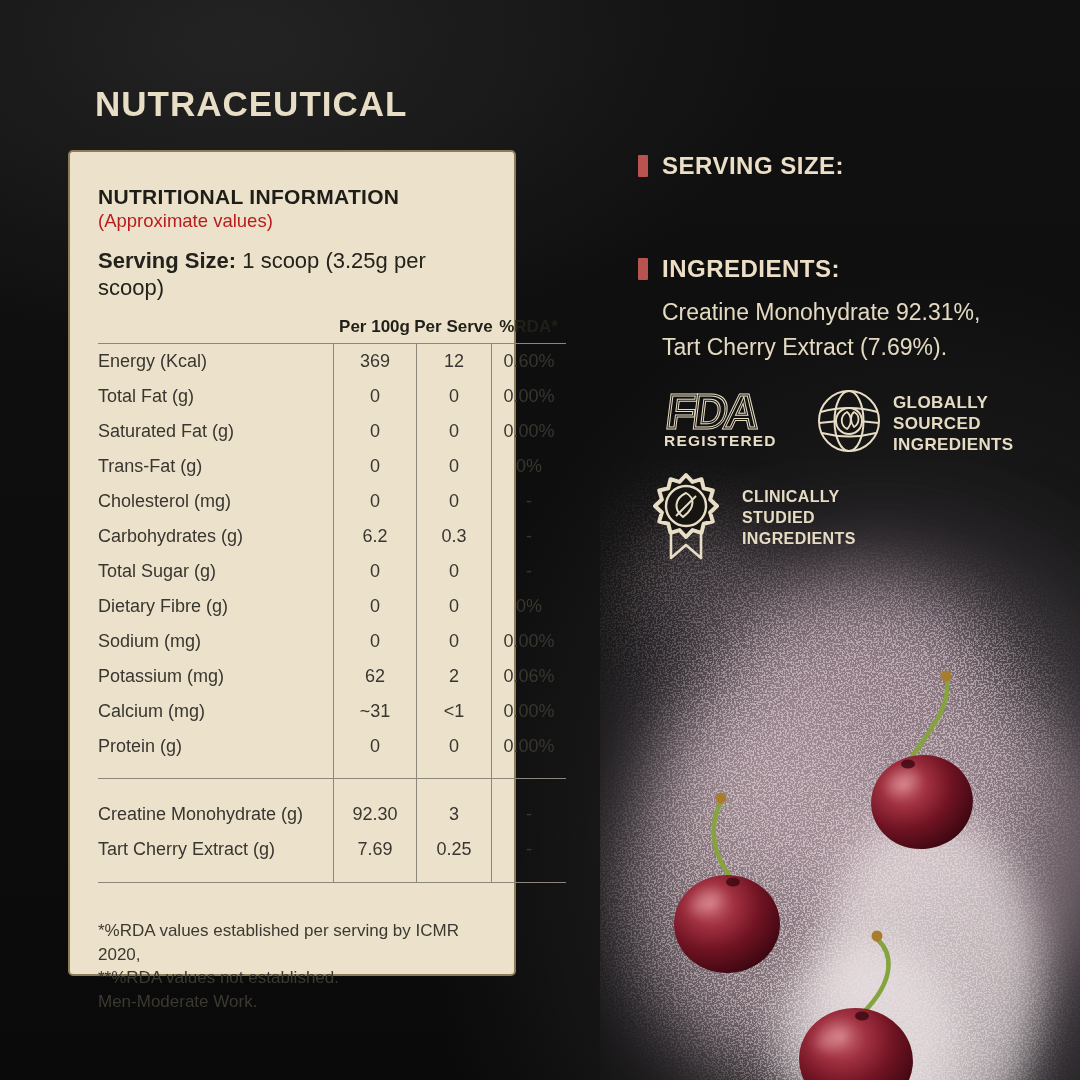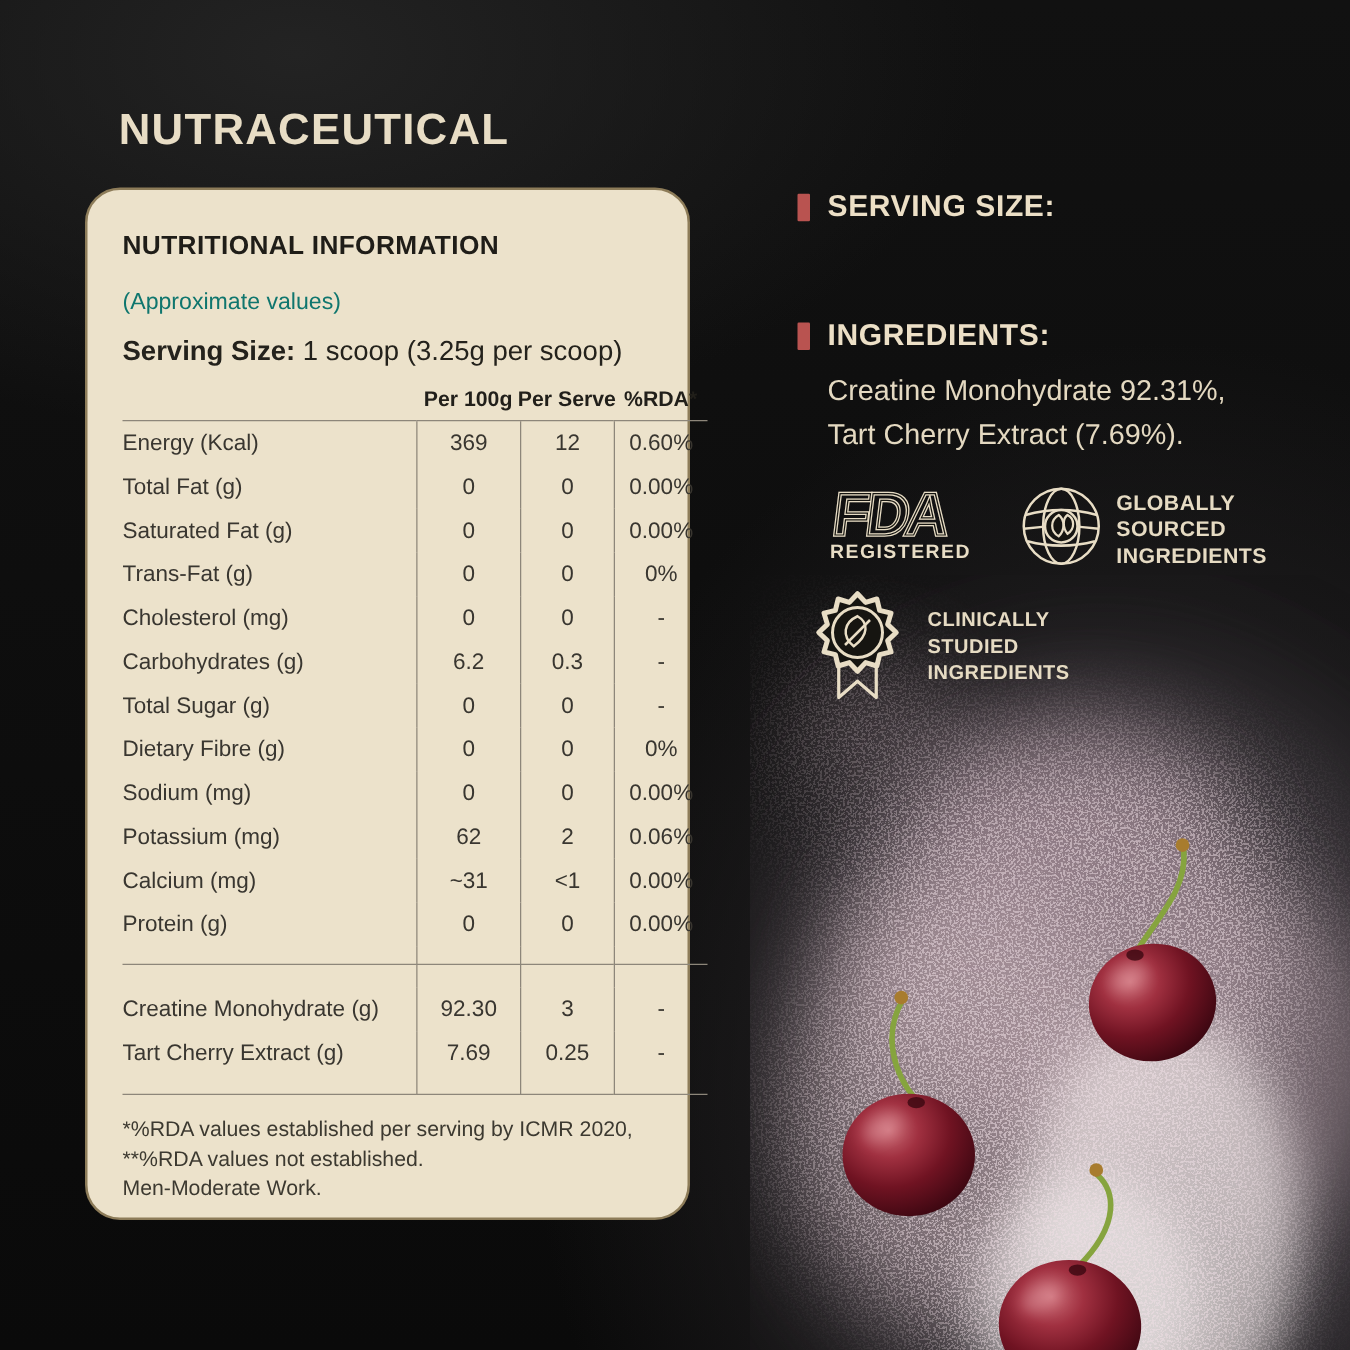--- a/index.html
+++ b/index.html
@@ -20,43 +20,43 @@
   }
   
   .title{
     position:absolute;left:95px;top:84px;
     font-size:35px;font-weight:700;letter-spacing:1px;color:var(--cream);
   }
   
   .art{position:absolute;left:600px;top:460px;z-index:1;}
   
   .card{
-    position:absolute;left:68px;top:150px;width:484px;height:826px;z-index:2;
+    position:absolute;left:68px;top:150px;width:448px;height:826px;z-index:2;
     background:var(--cardbg);
-    border:2px solid #8d7c59;border-radius:28px;
+    border:2px solid #8d7c59;border-radius:5px;
     padding:33px 28px 0 28px;
     color:var(--dark);
   }
   .card h2{font-size:21px;font-weight:700;letter-spacing:.3px;color:#1f1d18;line-height:24px;}
-  .approx{font-size:18.5px;line-height:23px;color:#0f766e;margin-top:20px;}
+  .approx{font-size:18.5px;line-height:23px;color:#b91c1c;margin-top:0;}
   .serving{font-size:22px;line-height:27px;margin-top:15px;color:#24221c;}
   .serving .b{font-weight:700;}
   .ntable{display:grid;grid-template-columns:235px 83px 75px 75px;width:468px;margin-top:14px;text-align:right;}
   .ntable>div{white-space:nowrap;}
   .th{height:29px;display:flex;align-items:flex-start;justify-content:center;padding-top:2px;
       font-size:17px;font-weight:700;color:#211f1a;border-bottom:1px solid var(--line);}
   .lbl{height:35px;display:flex;align-items:center;font-size:18px;color:#393630;}
   .val{height:35px;display:flex;align-items:center;justify-content:center;
        border-left:1px solid var(--line);font-size:18px;color:#393630;}
   .sp{height:15px;}
   .s2{height:18px;}
   .s3{height:16px;}
   .vb{border-left:1px solid var(--line);}
   .bb{border-bottom:1px solid var(--line);}
-  .foot{margin-top:16px;font-size:17px;line-height:23.5px;color:#3c3930;}
+  .foot{margin-top:36px;font-size:17px;line-height:23.5px;color:#3c3930;}
   
   .right{position:absolute;left:638px;top:0;width:440px;height:1080px;z-index:2;color:var(--cream);}
   .blk{position:absolute;left:0;}
   .blk-serving{top:152px;}
   .blk-ingredients{top:255px;}
   .hrow{display:flex;align-items:center;}
   .bar{width:10px;height:22px;background:var(--accent);border-radius:1px;margin-right:14px;flex:0 0 auto;}
   .hrow h3{font-size:24px;font-weight:700;letter-spacing:.5px;color:#ecdfc6;}
   .sub{margin-left:24px;margin-top:12px;font-size:23px;font-weight:500;color:#e4d9c1;line-height:35px;}
   .badges-row{position:absolute;top:386px;left:24px;display:flex;gap:32px;align-items:flex-start;}

